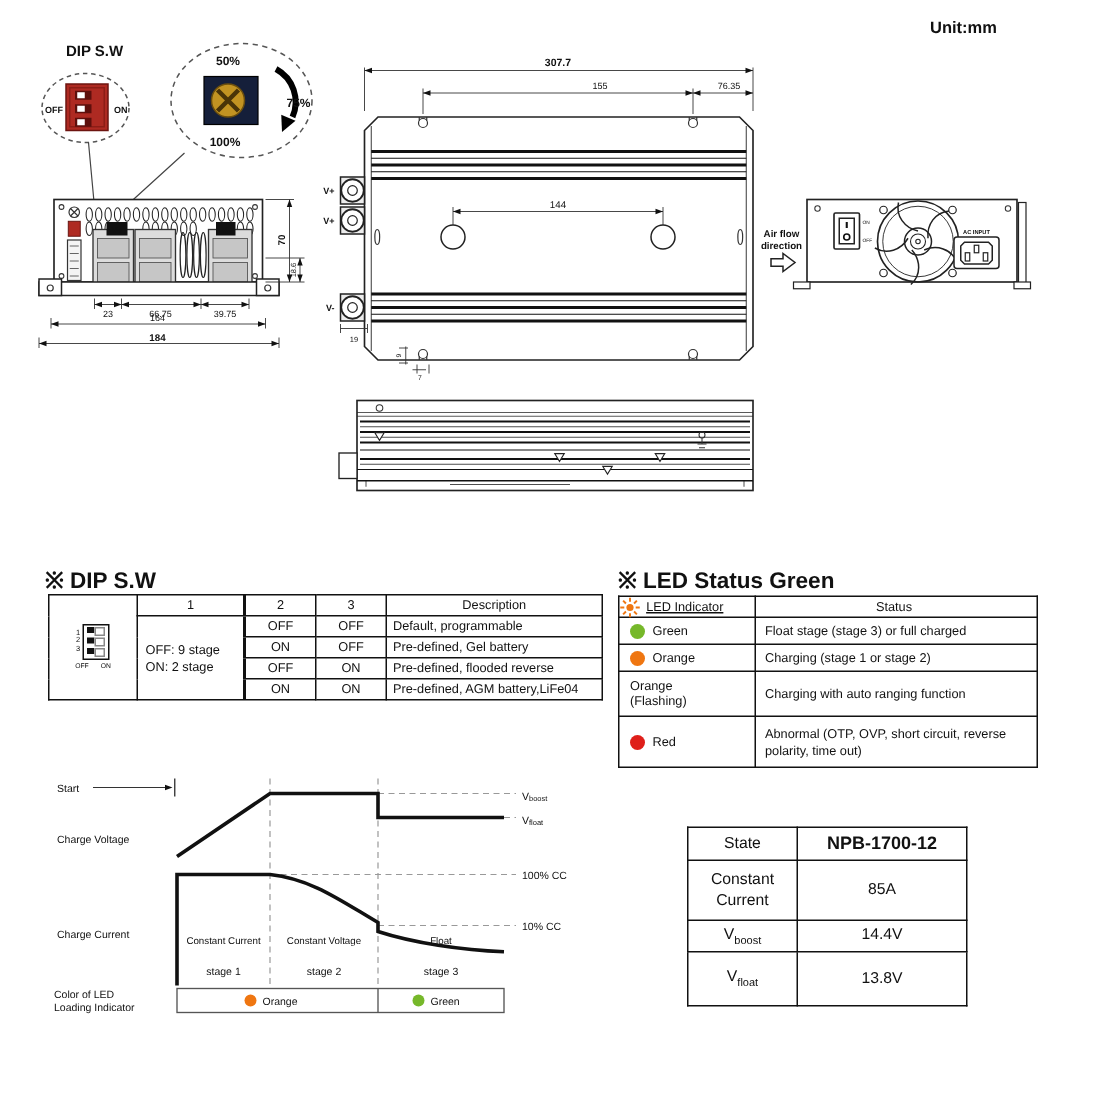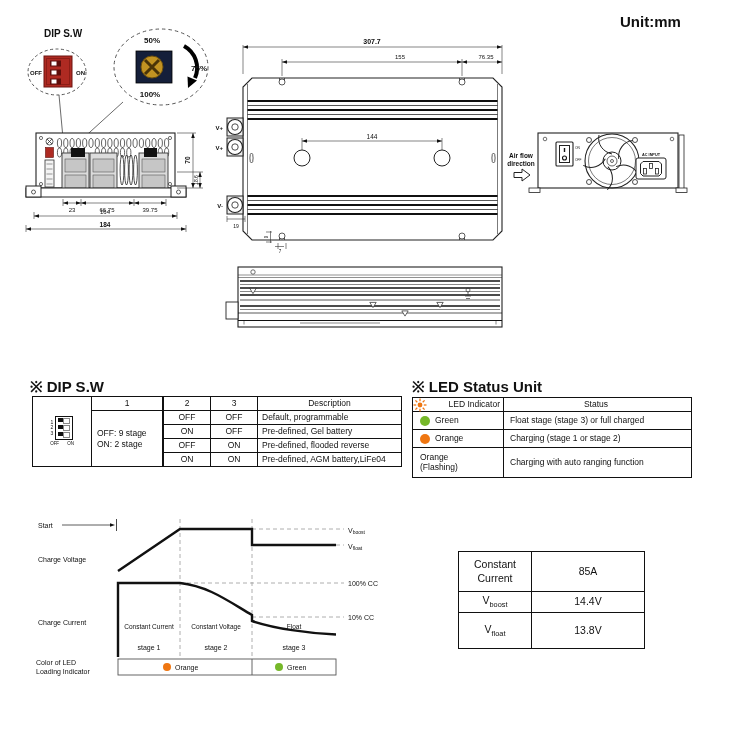--- a/index.html
+++ b/index.html
@@ -1,21 +1,21 @@
 <!DOCTYPE html>
 <html><head>
 <meta charset="utf-8">
 <style>
   html,body{margin:0;padding:0;background:#fff;}
   #root{position:relative;width:732px;height:732px;background:#fff;overflow:hidden;
         font-family:"Liberation Sans",sans-serif;color:#111;}
   svg{position:absolute;left:0;top:0;}
   svg text{font-family:"Liberation Sans",sans-serif;fill:#111;}
   .sec-title{position:absolute;font-size:15px;font-weight:bold;color:#111;}
-  .unit{position:absolute;left:620px;top:13px;font-size:15px;font-weight:600;}
+  .unit{position:absolute;left:620px;top:13px;font-size:11px;font-weight:600;}
 
   table.dtable{border-collapse:collapse;position:absolute;background:#fff;}
   table.dtable td,table.dtable th{border:1px solid #111;font-size:8.5px;font-weight:normal;
      text-align:center;padding:0 3px;color:#111;line-height:1.25;}
   
   #dipTable{left:32px;top:396px;}
   #dipTable .swcell{width:52px;}
   #dipTable .mode{width:62px;text-align:left;padding-left:5px;}
   #dipTable .c2{width:40px;border-left:2px solid #111;}
   #dipTable .c3{width:40px;}
@@ -457,26 +457,26 @@
     <td class="desc">Pre-defined, flooded reverse</td>
   </tr>
   <tr>
     <td class="c2">ON</td>
     <td class="c3">ON</td>
     <td class="desc">Pre-defined, AGM battery,LiFe04</td>
   </tr>
 </tbody>
     </table>
 
-<div class="sec-title" style="left:412px;top:376px;">※ LED Status Unit</div>
+<div class="sec-title" style="left:412px;top:376px;">※ LED Status Green</div>
 
 <table class="dtable" id="ledTable">
   <tbody>
         <tr style="height:14px;">
-    <th class="ind" style="text-align:right;padding-left:0;">LED Indicator</th>
+    <th class="ind" style="text-align:center;padding-left:0;text-decoration:underline;">LED Indicator</th>
     <th class="st" style="text-align:center;padding-left:0;">Status</th>
   </tr>
   <tr style="height:18px;">
     <td class="ind">
             <div class="ledcell">
       <span class="dot" style="background: rgb(118, 184, 42);"></span>
       <span>Green</span>
             </div>
           </td>
     <td class="st">Float stage (stage 3) or full charged</td>
@@ -507,25 +507,38 @@
         <circle cx="7" cy="7" r="2.4" fill="#ef7611"></circle>
       </svg>
       <span class="led2">
         <span>Orange</span><br>
         <span>(Flashing)</span>
       </span>
             </div>
           </td>
     <td class="st">Charging with auto ranging function</td>
   </tr>
+  <tr style="height:34px;">
+    <td class="ind">
+            <div class="ledcell">
+      <span class="dot" style="background: rgb(223, 31, 26);"></span>
+      <span>Red</span>
+            </div>
+          </td>
+    <td class="st">Abnormal (OTP, OVP, short circuit, reverse polarity, time out)</td>
+  </tr>
 </tbody>
     </table>
 
 <table class="dtable" id="stateTable">
   <tbody>
+        <tr style="height:22px;">
+    <th class="c1">State</th>
+    <th class="c2 model">NPB-1700-12</th>
+  </tr>
   <tr style="height:40px;">
     <td class="c1">Constant Current</td>
     <td class="c2">85A</td>
   </tr>
   <tr style="height:21px;">
     <td class="c1">
       <span>V</span><sub>boost</sub></td>
     <td class="c2">14.4V</td>
   </tr>
   <tr style="height:36px;">

